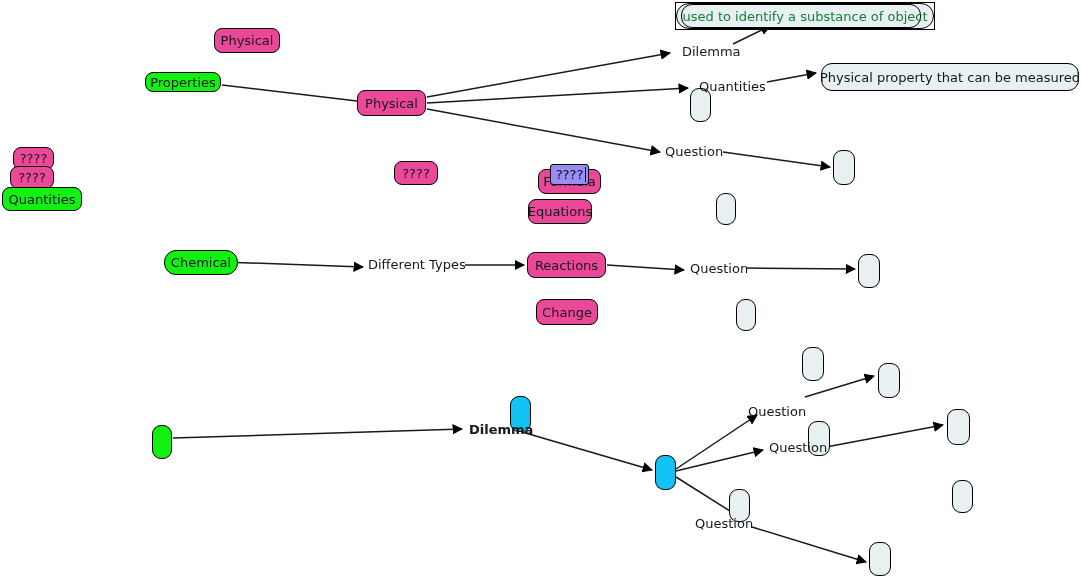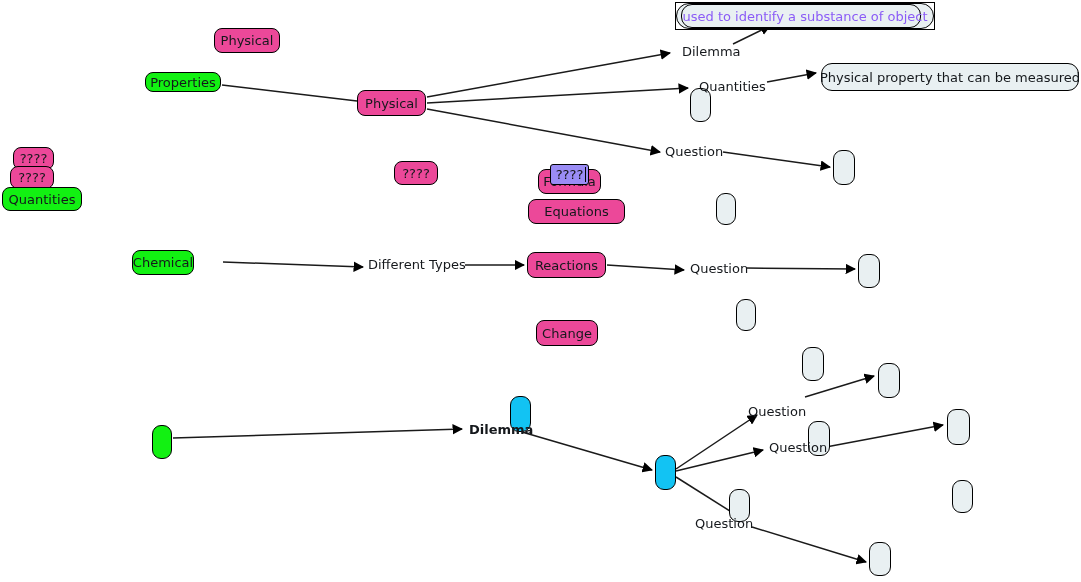--- a/index.html
+++ b/index.html
@@ -55,21 +55,21 @@
     box-sizing:border-box;
   }
   .node.stacked .inner{
     position:absolute;left:5px;top:1px;right:13px;bottom:1px;
     border:1.6px solid #000;border-radius:11px;background:#e9f0f2;
     box-sizing:border-box;
   }
   .node.stacked .txt{
     position:absolute;left:0;right:0;top:0;bottom:0;
     display:flex;align-items:center;justify-content:center;
-    font-size:13px;color:#8b5cf6;white-space:nowrap;
+    font-size:13px;color:#15803d;white-space:nowrap;
   }
 
   
   .node.selected-text{
     background:#9a8cf5;
     border:1.3px solid #000;
     border-radius:3px;
     font-size:13px;
     color:#111;
     padding:0 4px;
@@ -125,24 +125,24 @@
   <div id="node-layer">
       <div class="node concept" style="left: 214px; top: 28px; width: 66px; height: 25px;">Physical</div>
       <div class="node green" style="left: 145px; top: 72px; width: 76px; height: 20px;">Properties</div>
       <div class="node concept" style="left: 357px; top: 90px; width: 69px; height: 26px;">Physical</div>
       <div class="node concept" style="left: 13px; top: 147px; width: 41px; height: 23px;">????</div>
       <div class="node concept" style="left: 10px; top: 166px; width: 44px; height: 23px;">????</div>
       <div class="node green" style="left: 2px; top: 187px; width: 80px; height: 24px;">Quantities</div>
       <div class="node concept" style="left: 394px; top: 161px; width: 44px; height: 24px;">????</div>
       <div class="node concept" style="left: 538px; top: 169px; width: 63px; height: 25px;">Formula</div>
       <div class="node selected-text" style="left: 550px; top: 164px; width: 39px; height: 21px;">????</div>
-      <div class="node concept" style="left: 528px; top: 199px; width: 97px; height: 25px;">Equations</div>
-      <div class="node green" style="left: 132px; top: 250px; width: 62px; height: 25px;">Chemical</div>
+      <div class="node concept" style="left: 528px; top: 199px; width: 64px; height: 25px;">Equations</div>
+      <div class="node green" style="left: 164px; top: 250px; width: 74px; height: 25px; border-radius: 12px;">Chemical</div>
       <div class="node concept" style="left: 527px; top: 252px; width: 79px; height: 26px;">Reactions</div>
-      <div class="node concept" style="left: 536px; top: 320px; width: 62px; height: 26px;">Change</div>
+      <div class="node concept" style="left: 536px; top: 299px; width: 62px; height: 26px;">Change</div>
       <div class="node stacked" style="left: 675px; top: 2px; width: 260px; height: 28px;">
         <div class="outer"></div>
         <div class="inner"></div>
         <div class="txt">used to identify a substance of object</div>
       </div>
       <div class="node note" style="left: 821px; top: 63px; width: 258px; height: 28px;">Physical property that can be measured</div>
       <div class="node capsule pale" style="left: 690px; top: 88px; width: 21px; height: 34px;"></div>
       <div class="node capsule pale" style="left: 833px; top: 150px; width: 22px; height: 35px;"></div>
       <div class="node capsule pale" style="left: 716px; top: 193px; width: 20px; height: 32px;"></div>
       <div class="node capsule pale" style="left: 858px; top: 254px; width: 22px; height: 34px;"></div>

